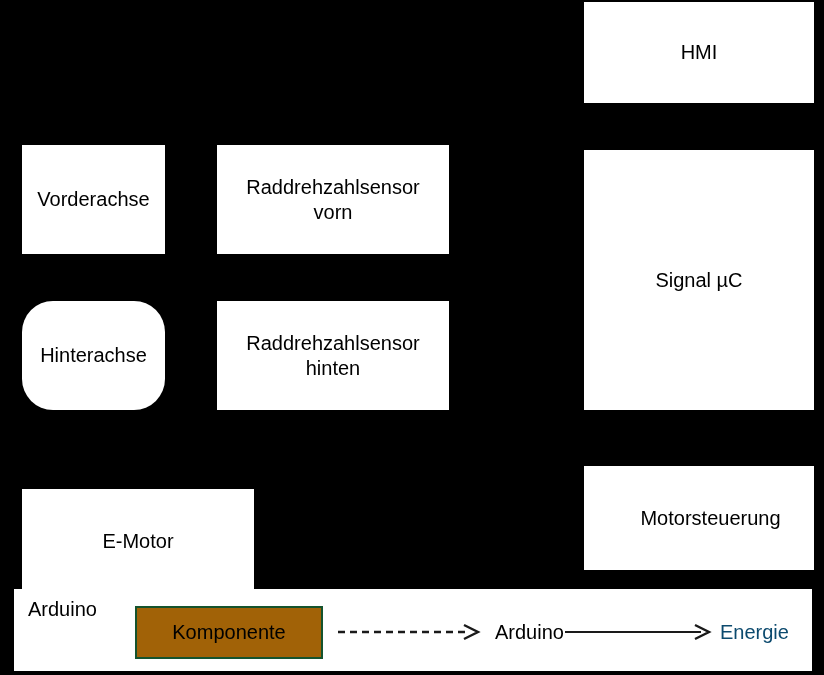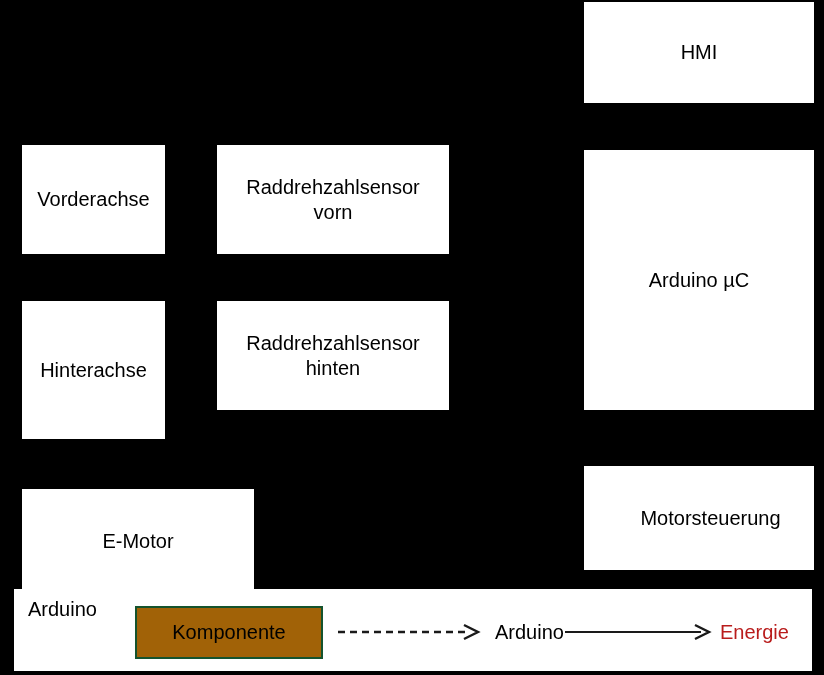--- a/index.html
+++ b/index.html
@@ -27,21 +27,21 @@
     font-size: 20px;
     box-sizing: border-box;
     padding: 2px 6px;
     white-space: pre-line;
   }
   
   #node-hmi            { left: 584px; top: 2px;   width: 230px; height: 101px; }
   #node-vorderachse    { left: 22px;  top: 145px; width: 143px; height: 109px; }
   #node-sensor-vorn    { left: 217px; top: 145px; width: 232px; height: 109px; }
   #node-arduino        { left: 584px; top: 150px; width: 230px; height: 260px; }
-  #node-hinterachse    { left: 22px;  top: 301px; width: 143px; height: 138px; }
+  #node-hinterachse    { left: 22px;  top: 301px; width: 143px; height: 109px; border-radius: 31px; }
   #node-sensor-hinten  { left: 217px; top: 301px; width: 232px; height: 109px; }
   #node-emotor         { left: 22px;  top: 466px; width: 232px; height: 104px; margin-top: 23px; }
   #node-motorsteuerung { left: 584px; top: 466px; width: 230px; height: 104px; padding-left: 29px; }
 
   
   #legend {
     position: absolute;
     left: 14px;
     top: 589px;
     width: 798px;
@@ -91,36 +91,36 @@
     left: 549px;
     top: 28px;
     width: 152px;
     height: 30px;
   }
   #legend-energy-label {
     position: absolute;
     left: 706px;
     top: 32px;
     font-size: 20px;
-    color: #b91c1c;
+    color: #0c4a6e;
   }
 </style>
 </head>
 <body>
 
 <div id="canvas">
 
   <div class="node" id="node-hmi">HMI</div>
 
   <div class="node" id="node-vorderachse">Vorderachse</div>
 
   <div class="node" id="node-sensor-vorn">Raddrehzahlsensor
 vorn</div>
 
-  <div class="node" id="node-arduino">Arduino µC</div>
+  <div class="node" id="node-arduino">Signal µC</div>
 
   <div class="node" id="node-hinterachse">Hinterachse</div>
 
   <div class="node" id="node-sensor-hinten">Raddrehzahlsensor
 hinten</div>
 
   <div class="node" id="node-emotor">E-Motor</div>
 
   <div class="node" id="node-motorsteuerung">Motorsteuerung</div>
 

